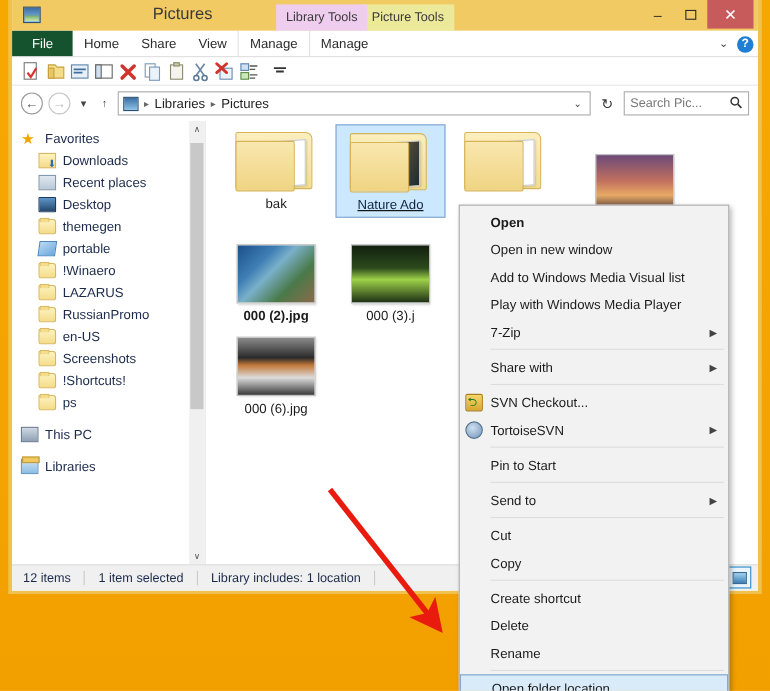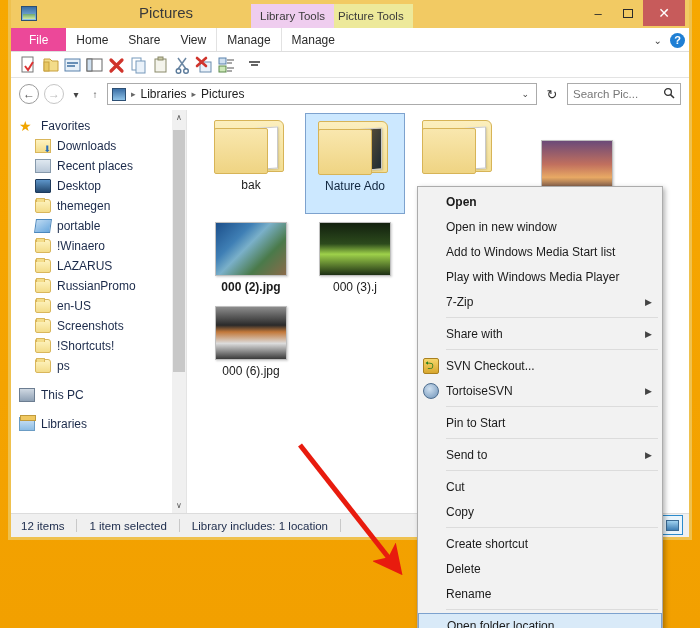--- a/index.html
+++ b/index.html
@@ -64,21 +64,21 @@
 
   
   #ribbon-tabs {
     height: 24px; background: #fff; display: flex; align-items: stretch;
     flex: none; position: relative; border-bottom: 1px solid #DEDEDE;
   }
   .rtab {
     display: flex; align-items: center; justify-content: center;
     font-size: 12px; color: #2b2b2b; padding: 0 10px;
   }
-  #tab-file { background: #ec4899; color: #fff; padding: 0 18px; text-align: center; }
+  #tab-file { background: #14532d; color: #fff; padding: 0 18px; text-align: center; }
   .rtab.sep { border-left: 1px solid #E2E2E2; }
   #ribbon-right { position: absolute; right: 4px; top: 0; height: 24px; display: flex; align-items: center; gap: 8px; }
   #ribbon-collapse { font-size: 10px; color: #444; }
   #help-icon {
     width: 15px; height: 15px; border-radius: 50%;
     background: #1F7FD4; color: #fff; font-size: 11px; font-weight: bold;
     display: flex; align-items: center; justify-content: center;
   }
 
   
@@ -434,21 +434,21 @@
 
       <div class="grid-item" style="left:14px; top:6px;">
         <div class="folder-big">
           <div class="fb-back"></div>
             <div class="fb-paper"></div>
             <div class="fb-front"></div>
         </div>
         <div class="gi-label">bak</div>
       </div>
 
-      <div class="grid-item gi-sel" style="left:118px; top:3px; padding:3px 0 20px;">
+      <div class="grid-item gi-sel" style="left:118px; top:3px; padding:3px 0 4px;text-decoration:underline;">
         <div class="folder-big">
           <div class="fb-back"></div>
           <div class="fb-paper" style="background:linear-gradient(110deg,#2e3a2a,#6b5a3a 40%,#1d2a33);"></div>
           <div class="fb-front"></div>
         </div>
         <div class="gi-label">Nature Ado</div>
       </div>
 
       <div class="grid-item" style="left:222px; top:6px;">
         <div class="folder-big">
@@ -502,21 +502,21 @@
 </div>
 
 <div id="ctxmenu">
   <div class="mi bold">
       <span>Open</span>
     </div>
   <div class="mi">
       <span>Open in new window</span>
     </div>
   <div class="mi">
-      <span>Add to Windows Media Start list</span>
+      <span>Add to Windows Media Visual list</span>
     </div>
   <div class="mi">
       <span>Play with Windows Media Player</span>
     </div>
   <div class="mi">
     <span>7-Zip</span>
     <span class="arrow">▶</span>
   </div>
   <div class="msep"></div>
   <div class="mi">

